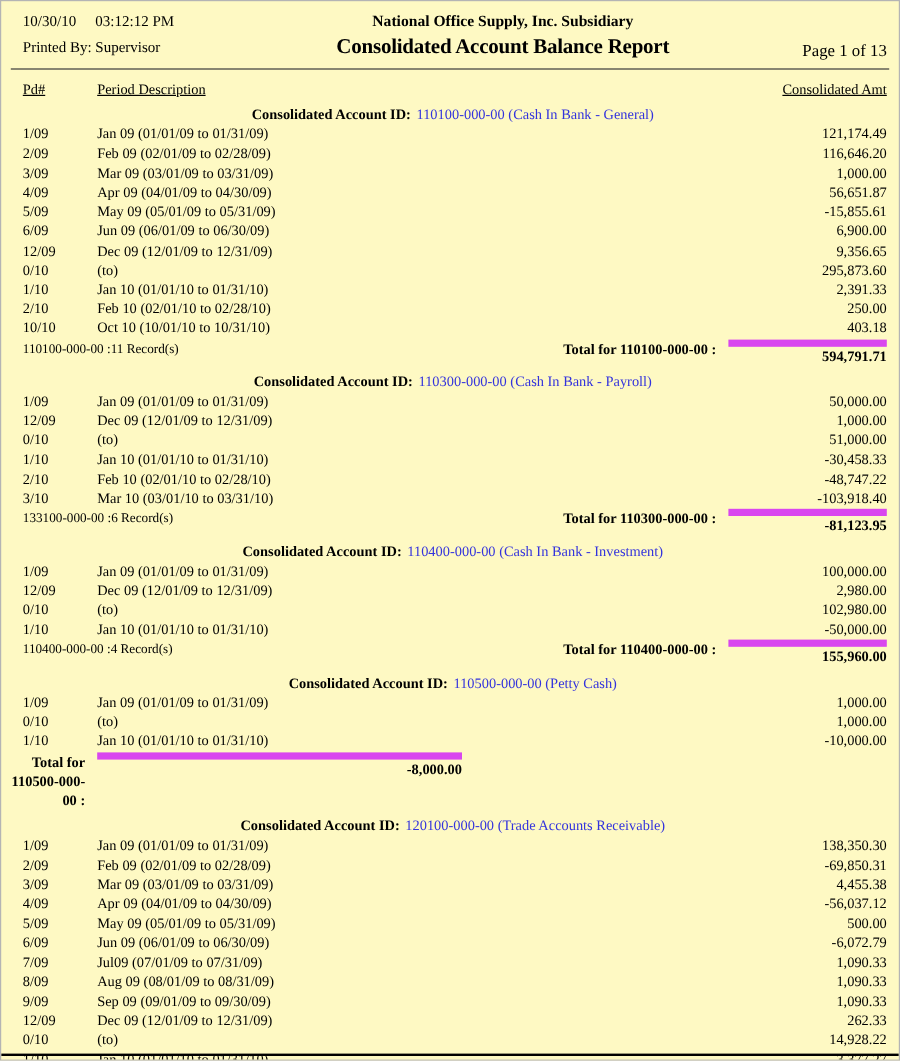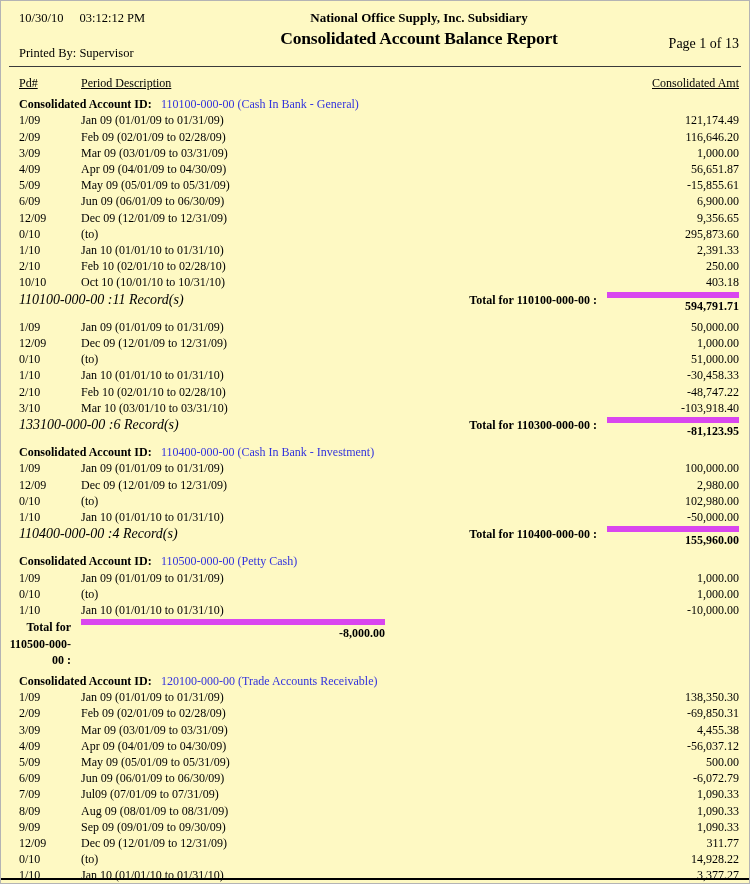--- a/index.html
+++ b/index.html
@@ -7,45 +7,45 @@
     width:750px; height:884px; box-sizing:border-box;
     background:#fef9c3; color:#000;
     border:1px solid #b4b4b4;
     font-family:"Liberation Serif", serif;
     position:relative; overflow:hidden;
   }
   
   .report-header { display:flex; padding:9px 10px 0 18px; }
   .hdr-left  { width:190px; font-size:12.5px; line-height:16px; }
   .hdr-left .date { display:inline-block; margin-right:16px; }
-  .hdr-left .printed { margin-top:19px; }
+  .hdr-left .printed { margin-top:5px; }
   .hdr-center{ flex:1; text-align:center; }
   .hdr-right { width:110px; text-align:right; font-size:14px;margin-top:26px; }
   .company   { font-weight:bold; font-size:13px; }
   .report-title { font-weight:bold; font-size:17.5px; margin-top:2px; letter-spacing:-0.2px; }
   .rule { border-top:1.6px solid #3a3a3a; margin:5px 8px 0 8px; }
 
   
   .row { display:grid; grid-template-columns:80px 1fr 222px 132px;
          padding-right:10px; box-sizing:border-box;
          font-size:12px; line-height:16.2px; }
   .cell.pd   { padding-left:18px; }
   .cell.amt  { text-align:right; }
 
   .col-header { margin-top:8px; font-weight:normal; }
   .col-header .u { text-decoration:underline; }
 
   
   .account-section { margin-top:5px; }
-  .section-header { padding-left:18px; font-size:12px; line-height:16.2px; }
+  .section-header { font-size:12px; line-height:16.2px;text-align:center; }
   .acct-label { font-weight:bold; display:inline-block; width:142px; }
   .acct-link  { color:var(--accent,#3333dd); text-decoration:none; cursor:pointer; }
 
   .footer-row { margin-top:1px; }
-  .records   { grid-column:1 / 3; font-style:italic; font-size:14px; padding-left:18px; }
+  .records   { grid-column:1 / 3; font-size:11px; padding-left:18px; }
   .total-label { font-weight:bold; text-align:right; padding-right:10px; }
   .total-amt { font-weight:bold; border-top:6px solid #d946ef; }
 
   
   .page-cut { position:absolute; left:0; right:0; bottom:3px; height:2px; background:#000; }
 </style>
 </head>
 <body>
 
 <div class="page">
@@ -157,20 +157,23 @@
   </div>
 </div>
     <div class="row footer-row">
       <div class="cell records">110100-000-00 :11 Record(s)</div>
       <div class="cell total-label">Total for 110100-000-00 :</div>
       <div class="cell amt total-amt">594,791.71</div>
     </div>
   </section>
 
   <section class="account-section">
+    <div class="section-header">
+      <span class="acct-label">Consolidated Account ID:</span><a class="acct-link">110300-000-00 (Cash In Bank - Payroll)</a>
+    </div>
     <div class="rows">
   <div class="row">
     <div class="cell pd">1/09</div>
     <div class="cell desc">Jan 09 (01/01/09 to 01/31/09)</div>
     <div class="cell"></div>
     <div class="cell amt">50,000.00</div>
   </div>
 
   <div class="row">
     <div class="cell pd">12/09</div>
@@ -351,21 +354,21 @@
     <div class="cell pd">9/09</div>
     <div class="cell desc">Sep 09 (09/01/09 to 09/30/09)</div>
     <div class="cell"></div>
     <div class="cell amt">1,090.33</div>
   </div>
 
   <div class="row">
     <div class="cell pd">12/09</div>
     <div class="cell desc">Dec 09 (12/01/09 to 12/31/09)</div>
     <div class="cell"></div>
-    <div class="cell amt">311.77</div>
+    <div class="cell amt">262.33</div>
   </div>
 
   <div class="row">
     <div class="cell pd">0/10</div>
     <div class="cell desc">(to)</div>
     <div class="cell"></div>
     <div class="cell amt">14,928.22</div>
   </div>
 
   <div class="row">

